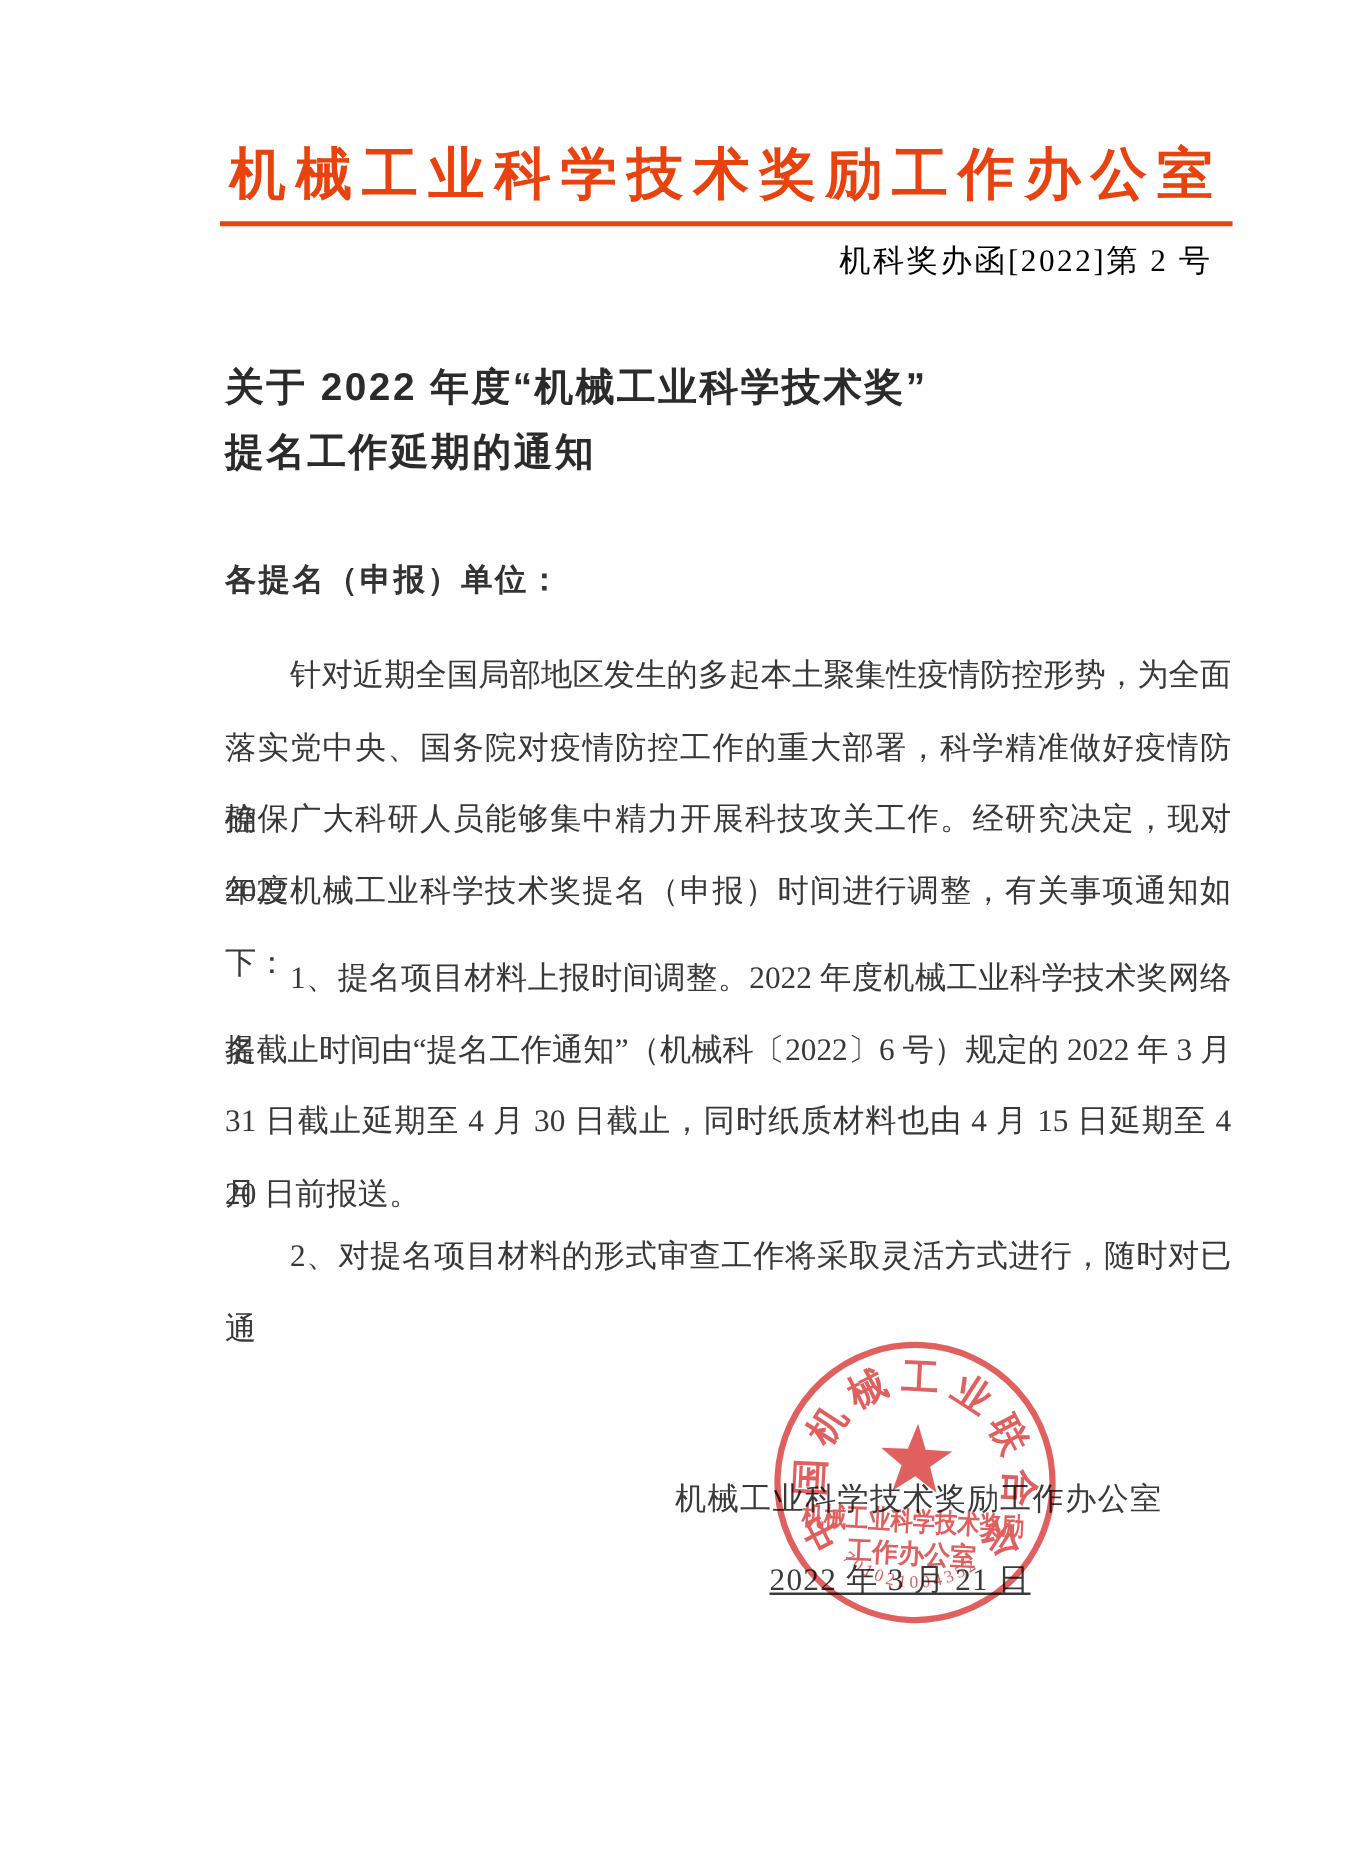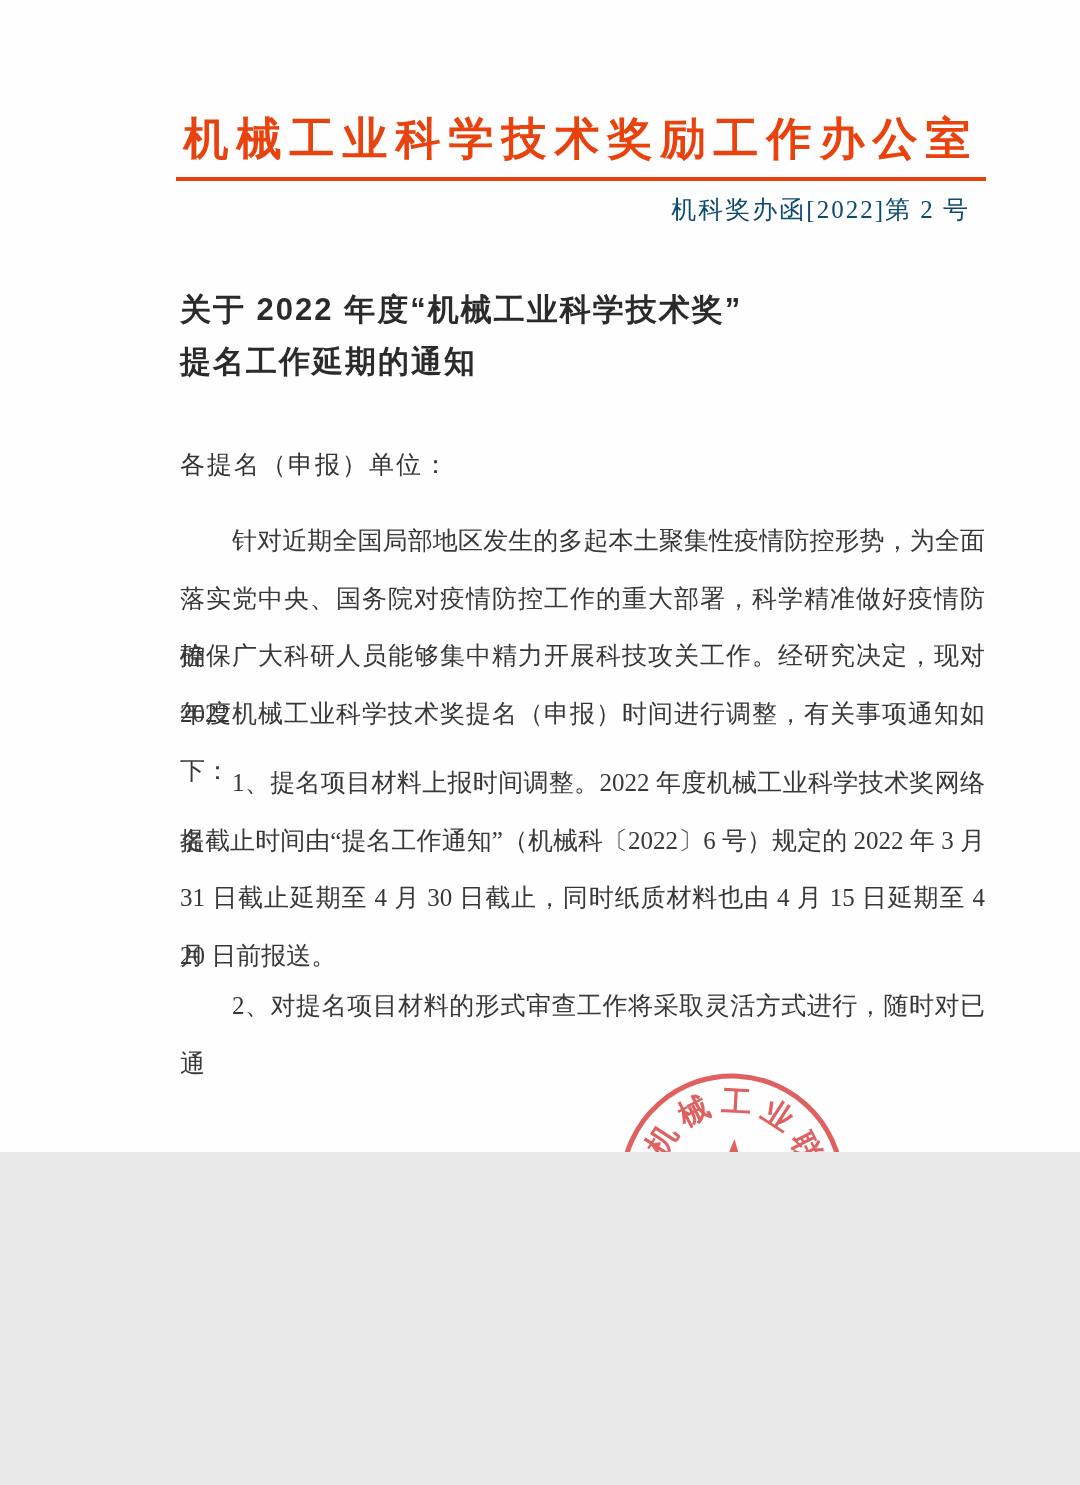--- a/index.html
+++ b/index.html
@@ -1,19 +1,19 @@
 <!DOCTYPE html>
 <html><head>
 <meta charset="utf-8">
 <style>
   html, body { margin: 0; padding: 0; background: #e9e9e9; }
   .page {
     position: relative;
     width: 1080px;
-    height: 1152px;
+    height: 1485px;
     margin: 0 auto;
     background: #fefefe;
     overflow: hidden;
     font-family: "Liberation Serif", "DejaVu Serif", serif;
   }
   .org-title {
     position: absolute;
     left: 175px; top: 108px; width: 812px;
     text-align: center;
     font-family: "Liberation Serif", "DejaVu Serif", serif;
@@ -29,37 +29,37 @@
     left: 176px; top: 177px; width: 810px; height: 4px;
     background: #e8430e;
   }
   .doc-number {
     position: absolute;
     left: 180px; top: 192px; width: 790px;
     text-align: right;
     font-size: 25px;
     line-height: 36px;
     letter-spacing: 2px;
-    color: #0c4a6e;
+    color: #000000;
   }
   .notice-title {
     position: absolute;
     left: 180px; top: 284px; width: 805px;
     text-align: left;
     font-family: "Liberation Sans", "DejaVu Sans", sans-serif;
     font-weight: 700;
     font-size: 31px;
     line-height: 52px;
     letter-spacing: 2px;
     color: #2b2b2b;
   }
   .salutation {
     position: absolute;
     left: 180px; top: 448px; width: 805px;
-    font-weight: 400;
+    font-weight: 700;
     font-size: 25px;
     line-height: 34px;
     letter-spacing: 2px;
     color: #333333;
   }
   .para { position: absolute; left: 180px; width: 805px; }
   .para-1 { top: 512px; }
   .para-2 { top: 754px; }
   .para-3 { top: 977px; }
   .line {

